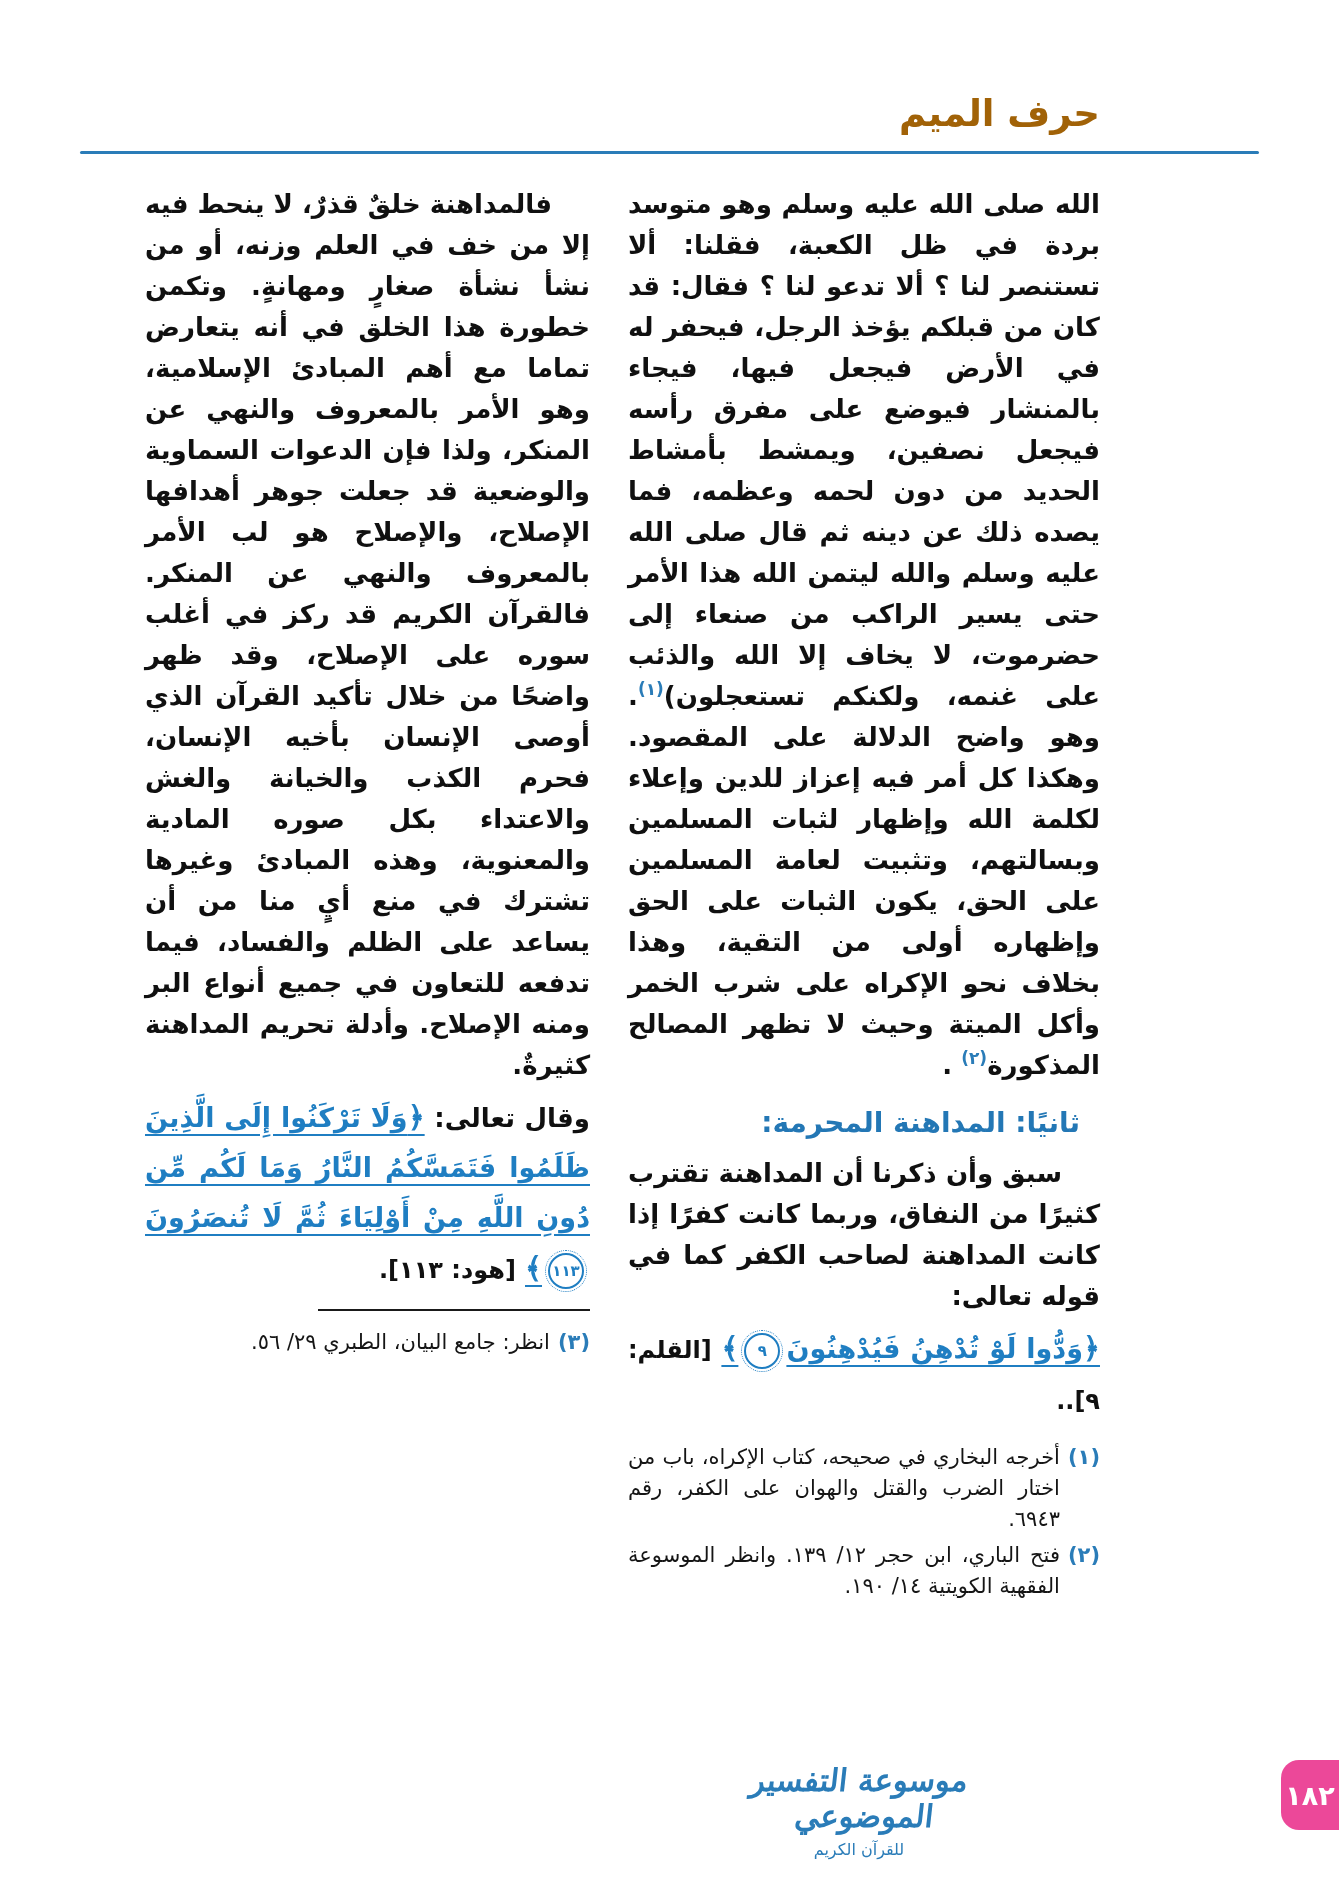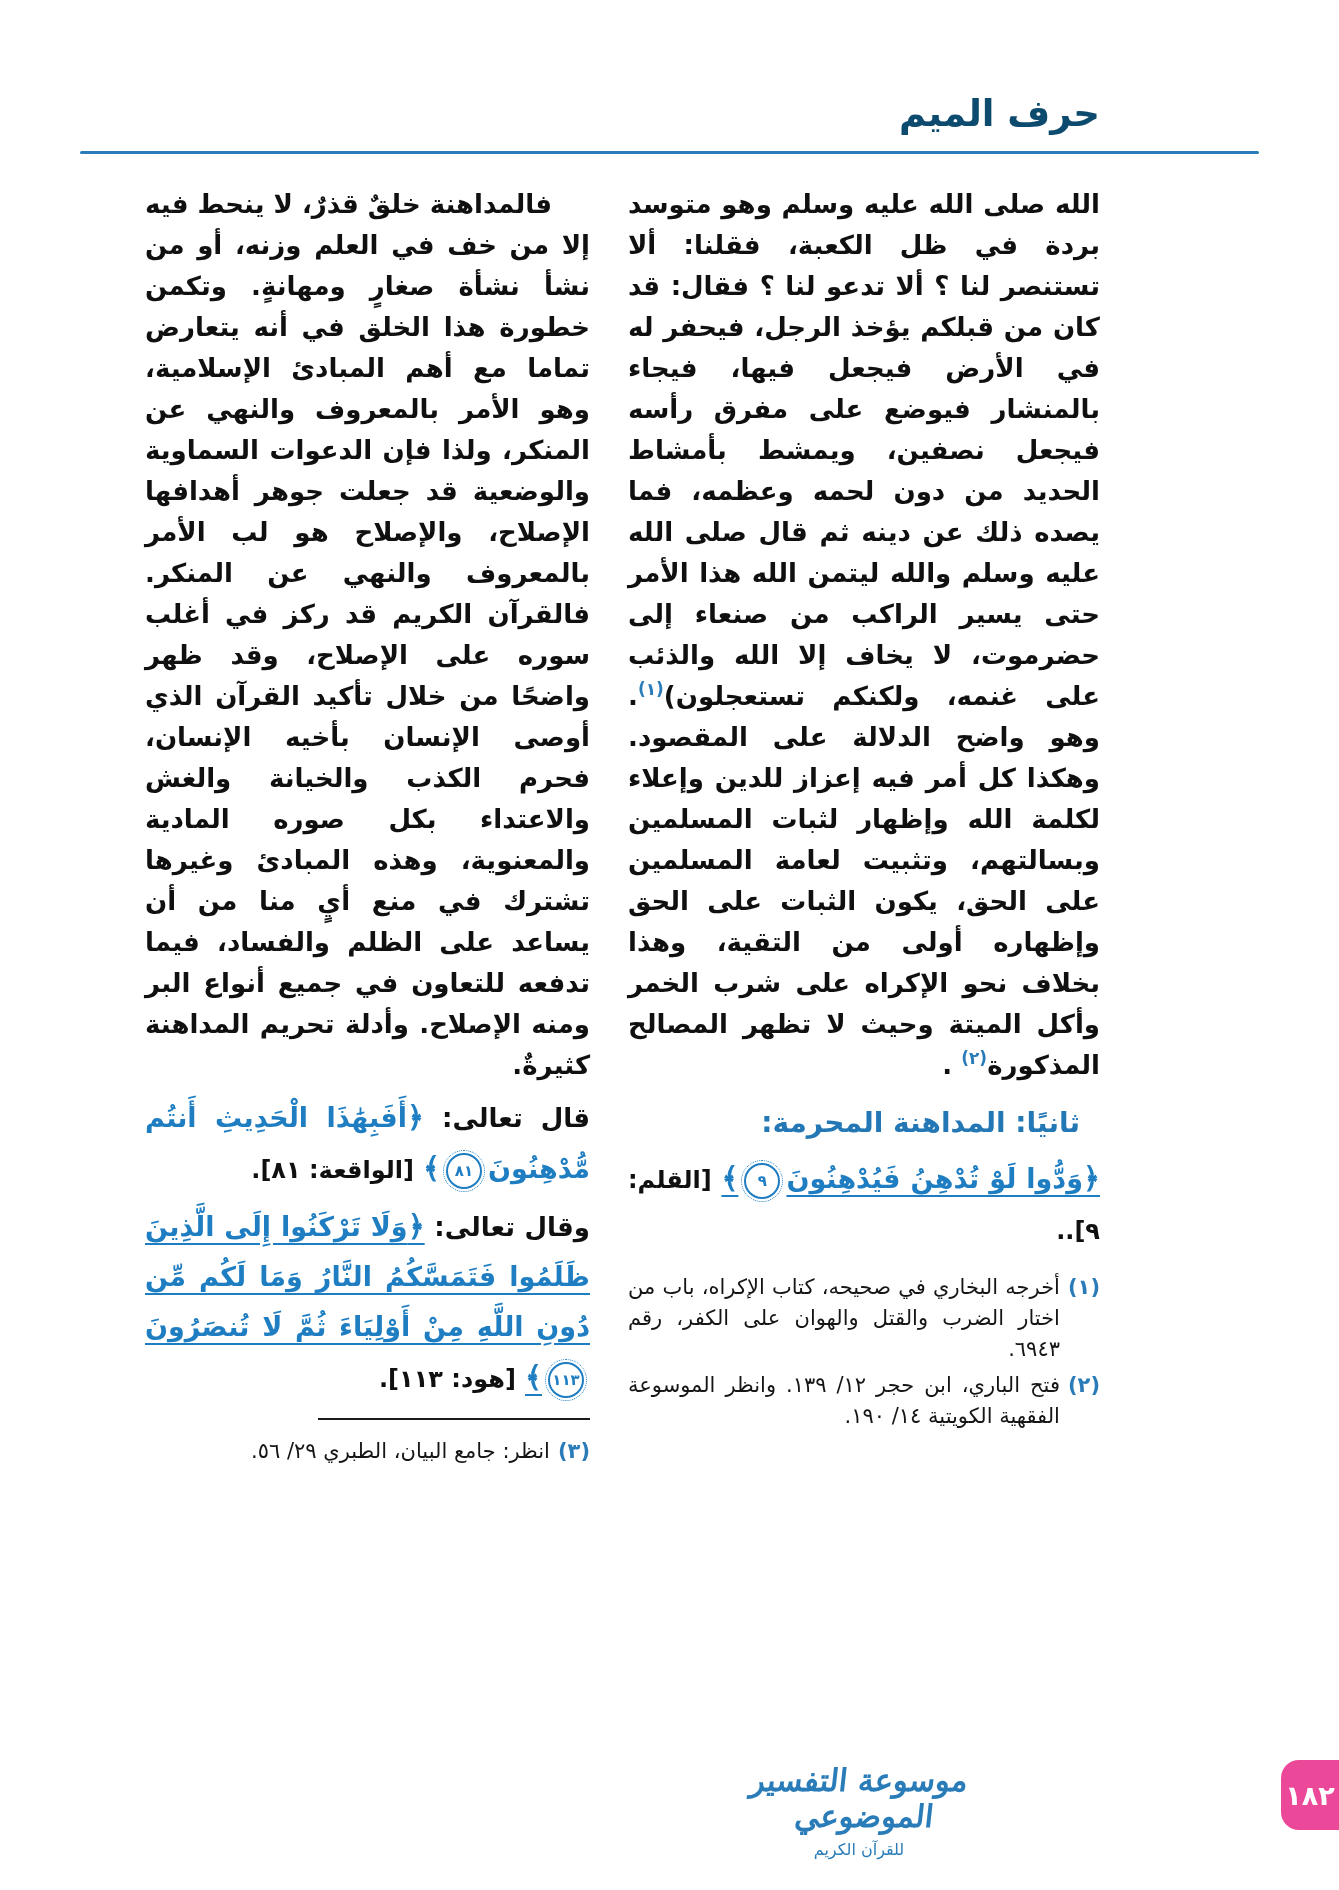--- a/index.html
+++ b/index.html
@@ -11,21 +11,21 @@
     position:relative;
     overflow:hidden;
   }
   .page {
     position:absolute; inset:0;
     background:#ffffff;
   }
   .header-title {
     position:absolute; top:92px; right:239px;
     font-size:37px; font-weight:bold;
-    color:#0c4a6e;
+    color:#a16207;
     letter-spacing:1px;
   }
   .header-rule {
     position:absolute; top:151px; left:80px; right:80px;
     height:3px; background:#2a7cb8; border-radius:2px;
   }
   .content {
     position:absolute; top:184px; right:239px; width:955px;
     display:flex; gap:38px; align-items:flex-start;
   }
@@ -111,20 +111,21 @@
   <div class="header-title">حرف الميم</div>
   <div class="header-rule"></div>
 
   <div class="content">
 
     <div class="col-right">
       <p class="body"><span>الله صلى الله عليه وسلم وهو متوسد بردة في ظل الكعبة، فقلنا: ألا تستنصر لنا ؟ ألا تدعو لنا ؟ فقال: قد كان من قبلكم يؤخذ الرجل، فيحفر له في الأرض فيجعل فيها، فيجاء بالمنشار فيوضع على مفرق رأسه فيجعل نصفين، ويمشط بأمشاط الحديد من دون لحمه وعظمه، فما يصده ذلك عن دينه ثم قال صلى الله عليه وسلم والله ليتمن الله هذا الأمر حتى يسير الراكب من صنعاء إلى حضرموت، لا يخاف إلا الله والذئب على غنمه، ولكنكم تستعجلون)</span><span class="fn-mark">(١)</span><span>. وهو واضح الدلالة على المقصود. وهكذا كل أمر فيه إعزاز للدين وإعلاء لكلمة الله وإظهار لثبات المسلمين وبسالتهم، وتثبيت لعامة المسلمين على الحق، يكون الثبات على الحق وإظهاره أولى من التقية، وهذا بخلاف نحو الإكراه على شرب الخمر وأكل الميتة وحيث لا تظهر المصالح المذكورة</span><span class="fn-mark">(٢)</span><span> .</span></p>
 
       <p class="section-heading">ثانيًا: المداهنة المحرمة:</p>
 
+      <p class="body indent">سبق وأن ذكرنا أن المداهنة تقترب كثيرًا من النفاق، وربما كانت كفرًا إذا كانت المداهنة لصاحب الكفر كما في قوله تعالى:</p>
 
       <p class="quote">
         <span class="verse underlined"><span class="bracket">﴿</span><span>وَدُّوا لَوْ تُدْهِنُ فَيُدْهِنُونَ</span><span class="medallion">٩</span><span class="bracket">﴾</span></span>
         <span class="ref">[القلم: ٩]..</span>
       </p>
 
       <div class="footnotes">
         <div class="footnote-item">
           <span class="fn-num">(١)</span>
           <span class="fn-text">أخرجه البخاري في صحيحه، كتاب الإكراه، باب من اختار الضرب والقتل والهوان على الكفر، رقم ٦٩٤٣.</span>
@@ -133,25 +134,20 @@
           <span class="fn-num">(٢)</span>
           <span class="fn-text">فتح الباري، ابن حجر ١٢/ ١٣٩. وانظر الموسوعة الفقهية الكويتية ١٤/ ١٩٠.</span>
         </div>
       </div>
     </div>
 
     <div class="col-left">
 
       <p class="body indent">فالمداهنة خلقٌ قذرٌ، لا ينحط فيه إلا من خف في العلم وزنه، أو من نشأ نشأة صغارٍ ومهانةٍ. وتكمن خطورة هذا الخلق في أنه يتعارض تماما مع أهم المبادئ الإسلامية، وهو الأمر بالمعروف والنهي عن المنكر، ولذا فإن الدعوات السماوية والوضعية قد جعلت جوهر أهدافها الإصلاح، والإصلاح هو لب الأمر بالمعروف والنهي عن المنكر. فالقرآن الكريم قد ركز في أغلب سوره على الإصلاح، وقد ظهر واضحًا من خلال تأكيد القرآن الذي أوصى الإنسان بأخيه الإنسان، فحرم الكذب والخيانة والغش والاعتداء بكل صوره المادية والمعنوية، وهذه المبادئ وغيرها تشترك في منع أيٍ منا من أن يساعد على الظلم والفساد، فيما تدفعه للتعاون في جميع أنواع البر ومنه الإصلاح. وأدلة تحريم المداهنة كثيرةٌ.</p>
 
-      <p class="quote">
-        <span class="intro indent">قال تعالى:</span>
-        <span class="verse"><span class="bracket">﴿</span><span>أَفَبِهَٰذَا الْحَدِيثِ أَنتُم مُّدْهِنُونَ</span><span class="medallion">٨١</span><span class="bracket">﴾</span></span>
-        <span class="ref">[الواقعة: ٨١].</span>
-      </p>
 
 
       <p class="quote">
         <span class="intro">وقال تعالى:</span>
         <span class="verse underlined"><span class="bracket">﴿</span><span>وَلَا تَرْكَنُوا إِلَى الَّذِينَ ظَلَمُوا فَتَمَسَّكُمُ النَّارُ وَمَا لَكُم مِّن دُونِ اللَّهِ مِنْ أَوْلِيَاءَ ثُمَّ لَا تُنصَرُونَ</span><span class="medallion">١١٣</span><span class="bracket">﴾</span></span>
         <span class="ref">[هود: ١١٣].</span>
       </p>
 
 
       <div class="fn-rule"></div>

